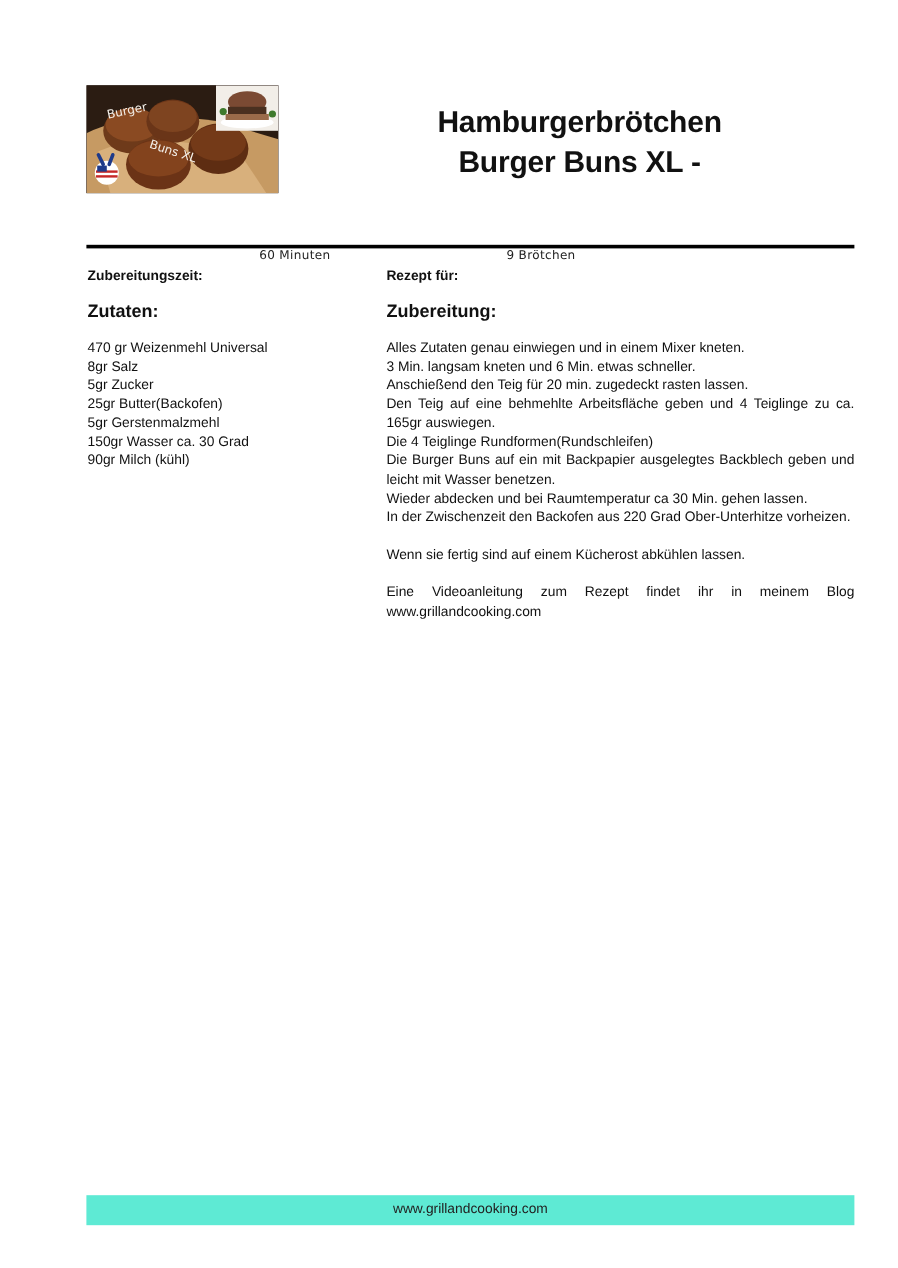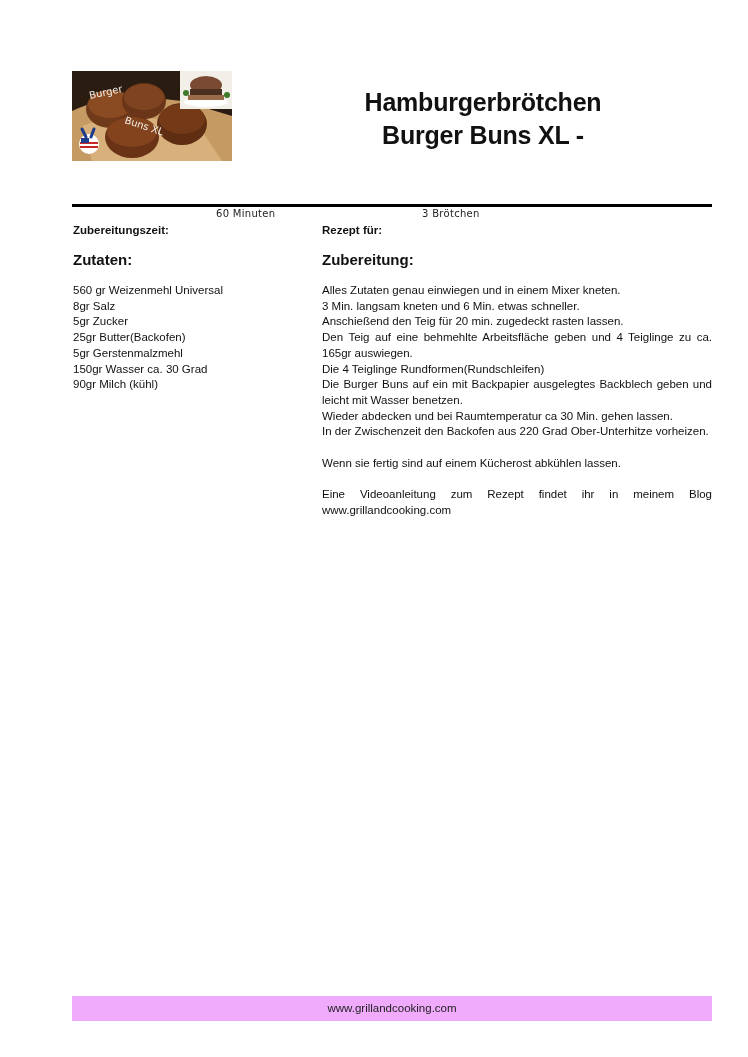--- a/index.html
+++ b/index.html
@@ -19,21 +19,21 @@
     .section-heading { position: absolute; top: 251px; font-family: "Liberation Sans", sans-serif;
                        font-weight: bold; font-size: 15px; color: #111; text-align: center; }
     .ingredients { position: absolute; left: 73px; top: 283px; width: 230px; margin: 0; padding: 0;
                    list-style: none; font-family: "Liberation Sans", sans-serif; font-size: 11.5px;
                    line-height: 15.7px; color: #111; }
     .steps { position: absolute; left: 322px; top: 283px; width: 390px;
              font-family: "Liberation Sans", sans-serif; font-size: 11.5px; line-height: 15.7px;
              color: #111; text-align: justify; }
     .steps p { margin: 0; }
     .steps p.gap { margin-top: 15.7px; }
-    .footer { position: absolute; left: 72px; top: 996px; width: 640px; height: 25px; background: #f0abfc;
+    .footer { position: absolute; left: 72px; top: 996px; width: 640px; height: 25px; background: #5eead4;
               text-align: center; font-family: "Liberation Sans", sans-serif; font-size: 11.5px;
               line-height: 25px; color: #222; }
   </style>
 </head>
 <body>
 
 <div class="photo">
   <svg width="160" height="90" viewBox="0 0 160 90">
     <rect x="0" y="0" width="160" height="90" fill="#2b1c12"></rect>
     <path d="M0 40 Q40 20 110 30 L160 45 L160 90 L0 90 Z" fill="#c69a63"></path>
@@ -66,27 +66,27 @@
 <div class="title">
   <div>Hamburgerbrötchen</div>
   <div>Burger Buns XL -</div>
 </div>
 
 <div class="rule"></div>
 
 <div class="meta-label" style="left:73px;">Zubereitungszeit:</div>
 <div class="meta-value" style="left:216px;">60 Minuten</div>
 <div class="meta-label" style="left:322px;">Rezept für:</div>
-<div class="meta-value" style="left:422px;">3 Brötchen</div>
+<div class="meta-value" style="left:422px;">9 Brötchen</div>
 
 <div class="section-heading" style="left:73px;">Zutaten:</div>
 <div class="section-heading" style="left:322px;">Zubereitung:</div>
 
 <ul class="ingredients">
-  <li>560 gr Weizenmehl Universal</li>
+  <li>470 gr Weizenmehl Universal</li>
   <li>8gr Salz</li>
   <li>5gr Zucker</li>
   <li>25gr Butter(Backofen)</li>
   <li>5gr Gerstenmalzmehl</li>
   <li>150gr Wasser ca. 30 Grad</li>
   <li>90gr Milch (kühl)</li>
 </ul>
 
 <div class="steps">
   <p>Alles Zutaten genau einwiegen und in einem Mixer kneten.</p>

